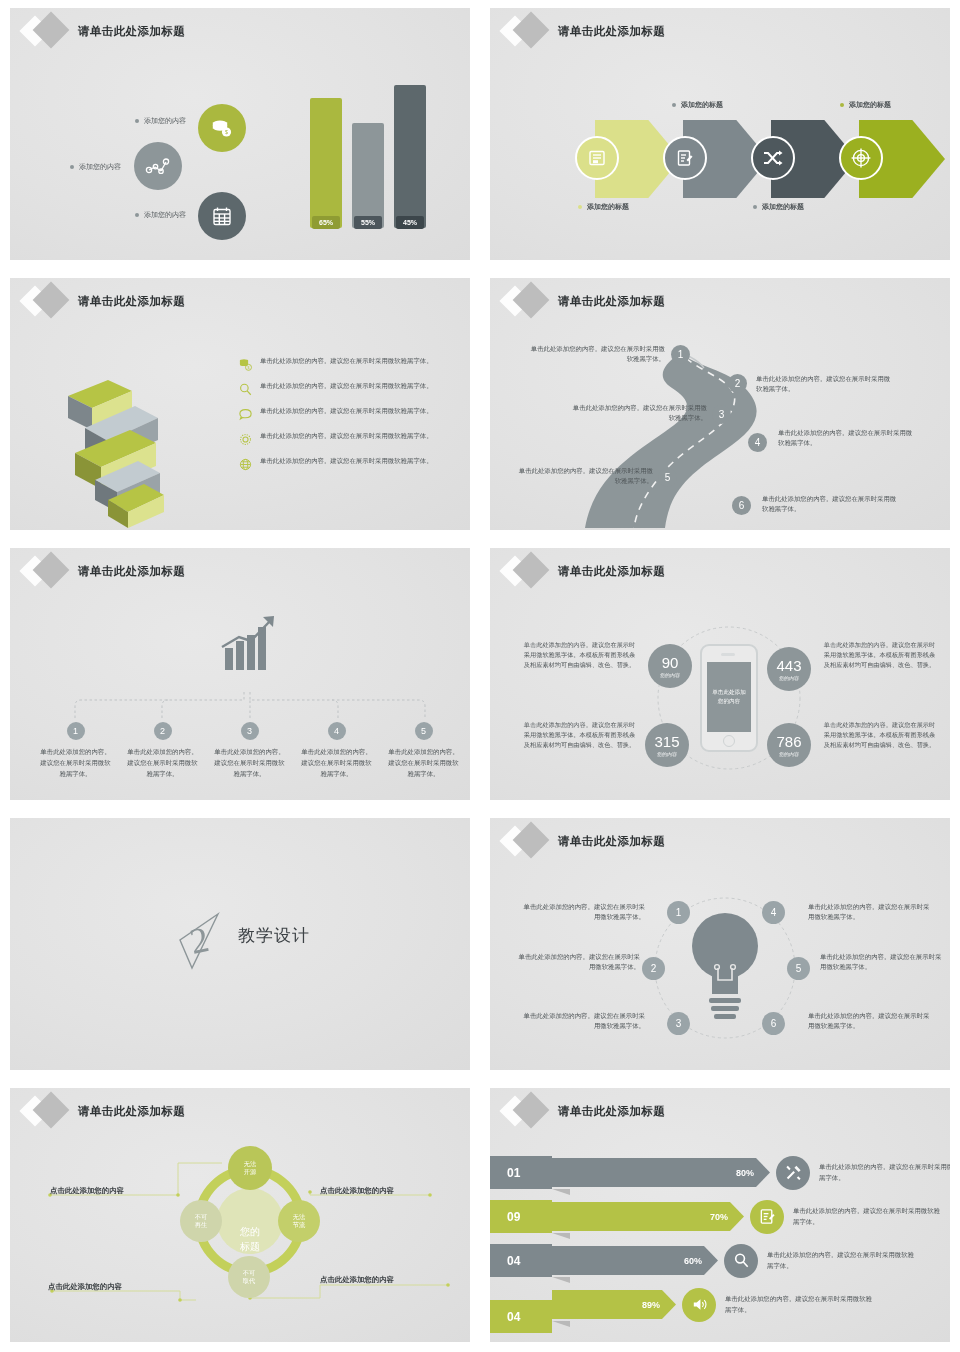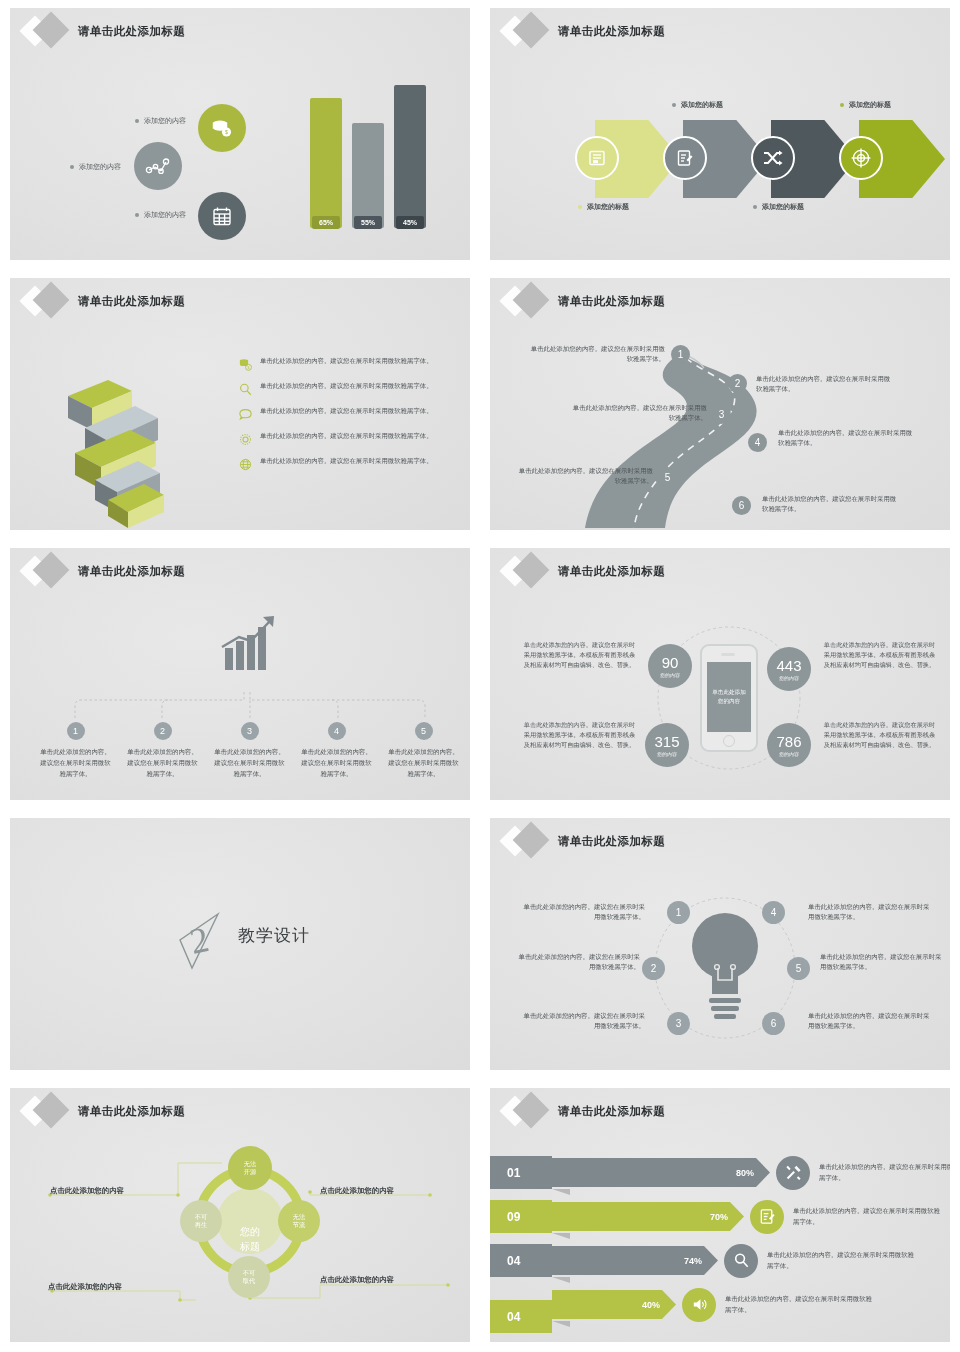--- a/index.html
+++ b/index.html
@@ -663,36 +663,36 @@
               <line x1="6" y1="13" x2="9" y2="13"></line>
             <path d="M13 13.5 L17.5 8.8 L15.9 7.3 L11.5 12 Z" fill="#fff" stroke="none"></path>
           </svg>
         </div>
         <div class="desc">单击此处添加您的内容。建议您在展示时采用微软雅黑字体。</div>
       </div>
 
       <div class="ab" style="top:156px;">
         <div class="idx" style="background:#7e888d;">04</div>
         <div class="track" style="background:#7e888d;width:166px;">
-          <span>74%</span>
+          <span>60%</span>
         </div>
         <span class="shadow"></span>
         <div class="circ-ic" style="background:#7e888d;">
           <svg width="19" height="19" viewBox="0 0 20 20" fill="none" stroke="#fff" stroke-width="1.7">
             <circle cx="8.5" cy="8" r="4.6"></circle>
               <line x1="12" y1="11.6" x2="16.5" y2="16.5"></line>
           </svg>
         </div>
         <div class="desc">单击此处添加您的内容。建议您在展示时采用微软雅黑字体。</div>
       </div>
 
       <div class="ab" style="top:200px;">
         <div class="idx" style="background:#b4c246;margin-top:24px;">04</div>
         <div class="track" style="background:#b4c246;width:124px;">
-          <span>40%</span>
+          <span>89%</span>
         </div>
         <span class="shadow"></span>
         <div class="circ-ic" style="background:#b4c246;">
           <svg width="19" height="19" viewBox="0 0 20 20" fill="#fff">
             <path d="M4 8 H7 L11 4.5 V15.5 L7 12 H4 Z"></path>
             <path d="M13 7.5 A4 4 0 0 1 13 12.5" fill="none" stroke="#fff" stroke-width="1.2"></path>
             <path d="M15 5.5 A6.5 6.5 0 0 1 15 14.5" fill="none" stroke="#fff" stroke-width="1.2"></path>
           </svg>
         </div>
         <div class="desc">单击此处添加您的内容。建议您在展示时采用微软雅黑字体。</div>

